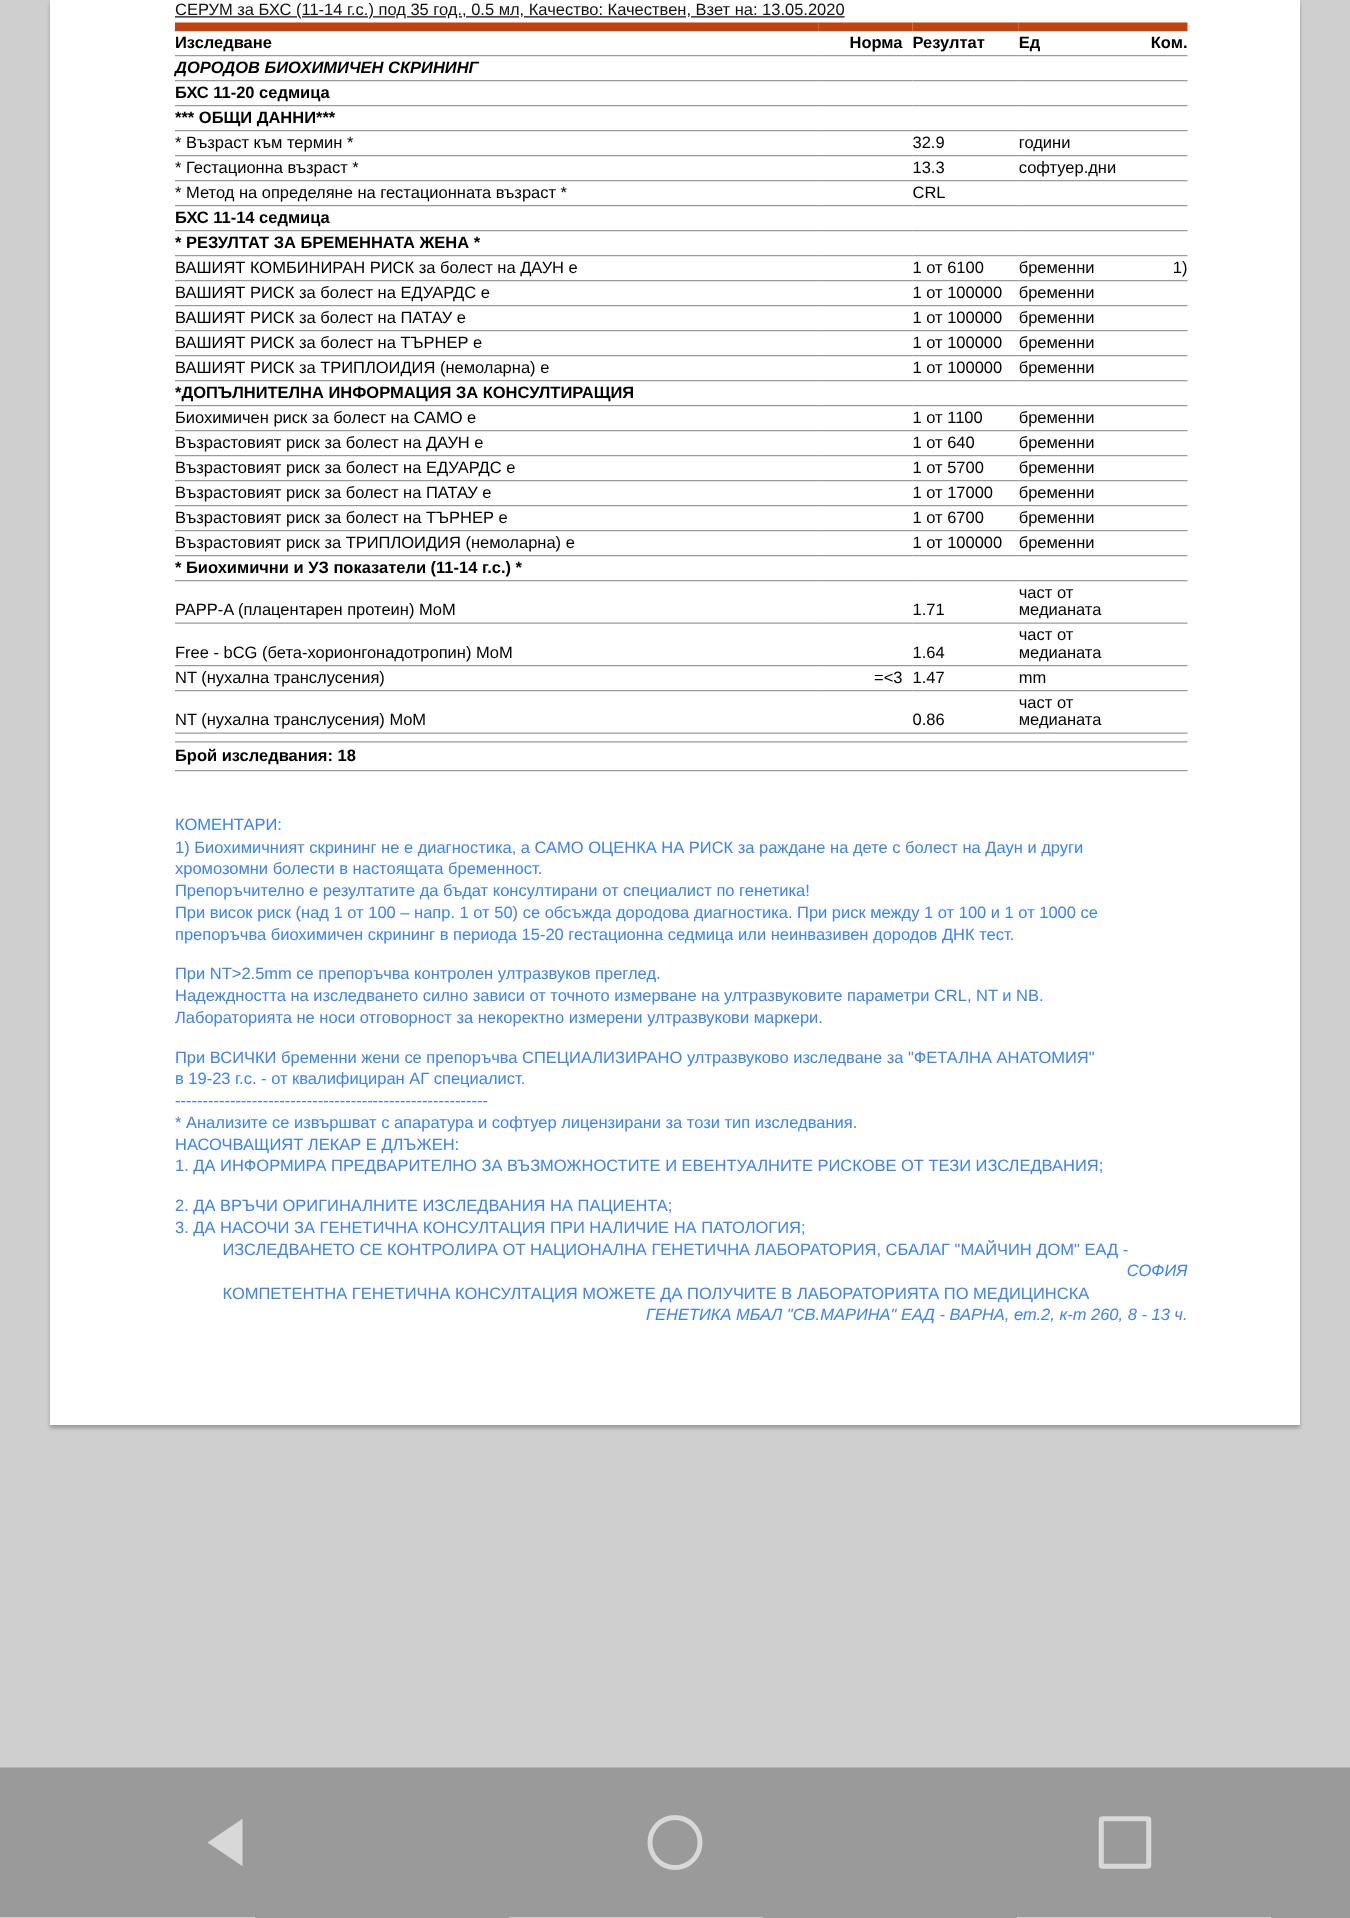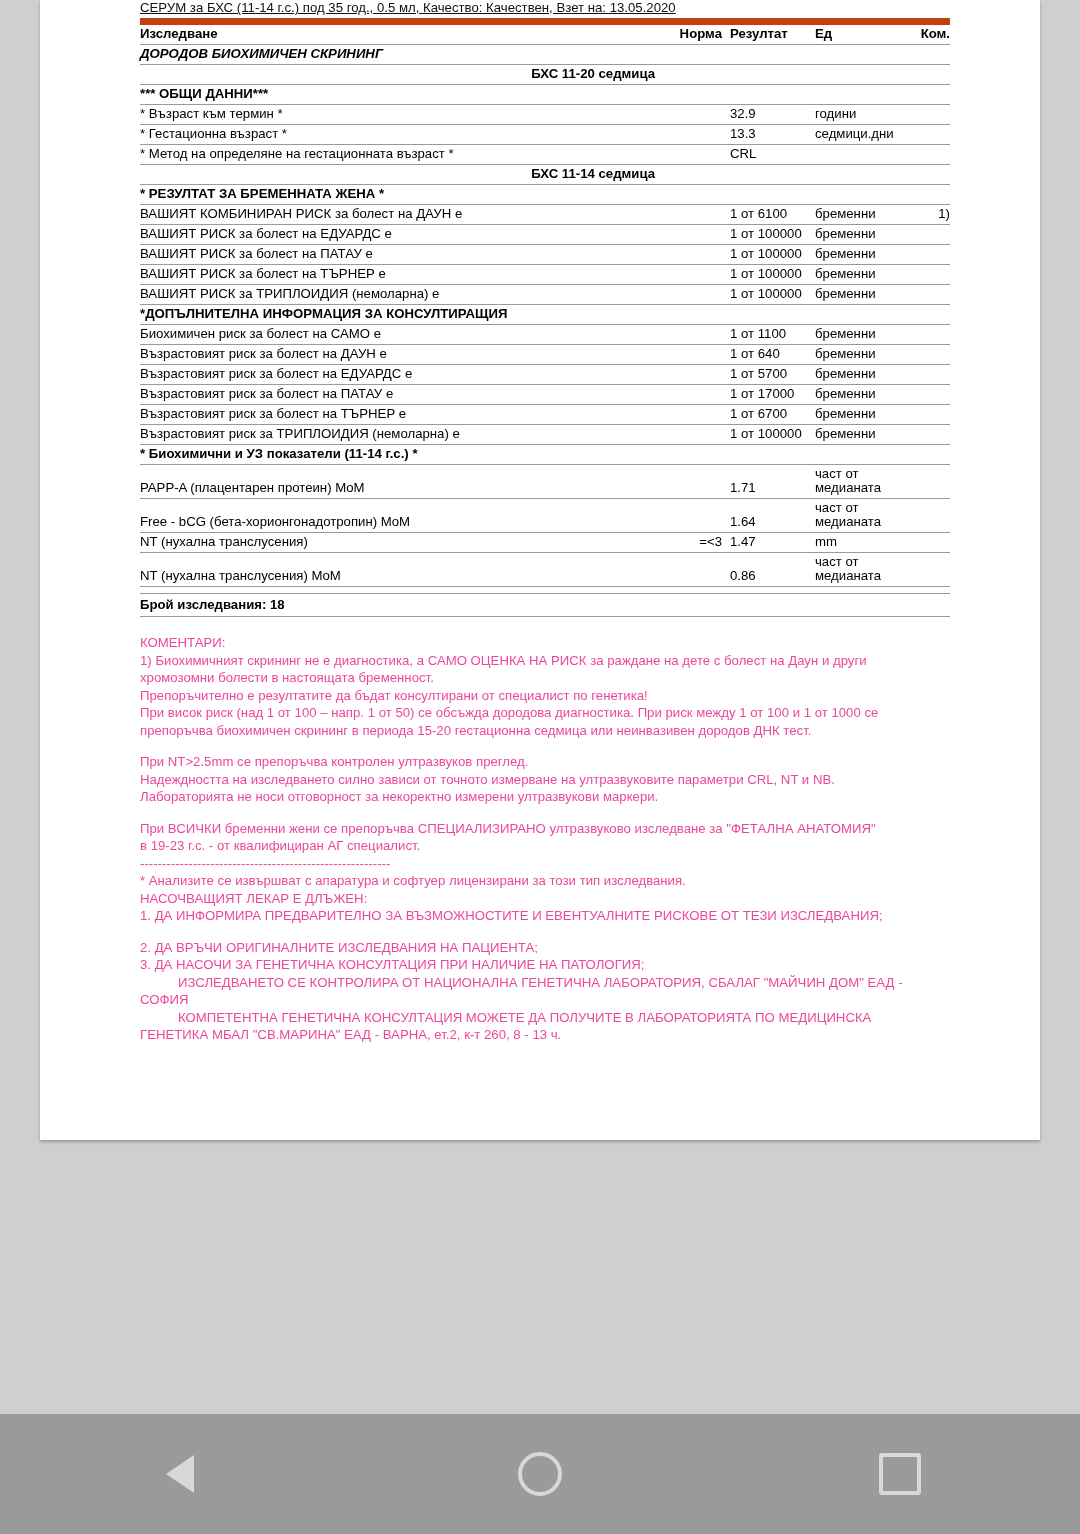--- a/index.html
+++ b/index.html
@@ -54,37 +54,37 @@
   .rule-strong {
     border-top: 7px solid #c2410c;
   }
   .col-name  { width: 515px; }
   .col-norm  { width: 75px;  text-align: right; padding-right: 8px !important; }
   .col-res   { width: 85px;  }
   .col-unit  { width: 105px; }
   .col-com   { width: 30px; text-align: right; margin-top: 32px; }
   .b { font-weight: bold; }
   .ind0 { padding-left: 0px; font-style: italic; }
-  .ind1 { padding-left: 18px; text-align: right; }
+  .ind1 { padding-left: 18px; }
   .ind2 { padding-left: 36px; }
   .ind3 { padding-left: 54px; }
   .spacer-row td { height: 6px; padding: 0 !important; }
   .count-row td {
     padding-top: 4px !important;
     padding-bottom: 4px !important;
   }
   #comments {
-    margin-top: 15px;
+    margin-top: 32px;
     font-size: 13.2px;
     line-height: 17.5px;
-    color: #ec4899;
+    color: #3b82f6;
   }
   #comments p { margin: 0; }
   #comments .gap { height: 14px; }
-  .center { text-align: left; }
+  .center { text-align: right; font-style: italic; }
   .ind-c { padding-left: 38px; }
   .dashes { letter-spacing: 0px; }
   
   #navbar {
     position: absolute;
     left: 0;
     bottom: 0;
     width: 1080px;
     height: 120px;
     background: #9a9a9a;
@@ -165,21 +165,21 @@
             <td class="rule ind3">* Възраст към термин *</td>
             <td class="rule col-norm"></td>
             <td class="rule ">32.9</td>
             <td class="rule ">години</td>
             <td class="rule col-com"></td>
           </tr>
           <tr>
             <td class="rule ind3">* Гестационна възраст *</td>
             <td class="rule col-norm"></td>
             <td class="rule ">13.3</td>
-            <td class="rule ">седмици.дни</td>
+            <td class="rule ">софтуер.дни</td>
             <td class="rule col-com"></td>
           </tr>
           <tr>
             <td class="rule ind3">* Метод на определяне на гестационната възраст *</td>
             <td class="rule col-norm"></td>
             <td class="rule ">CRL</td>
             <td class="rule "></td>
             <td class="rule col-com"></td>
           </tr>
           <tr>

